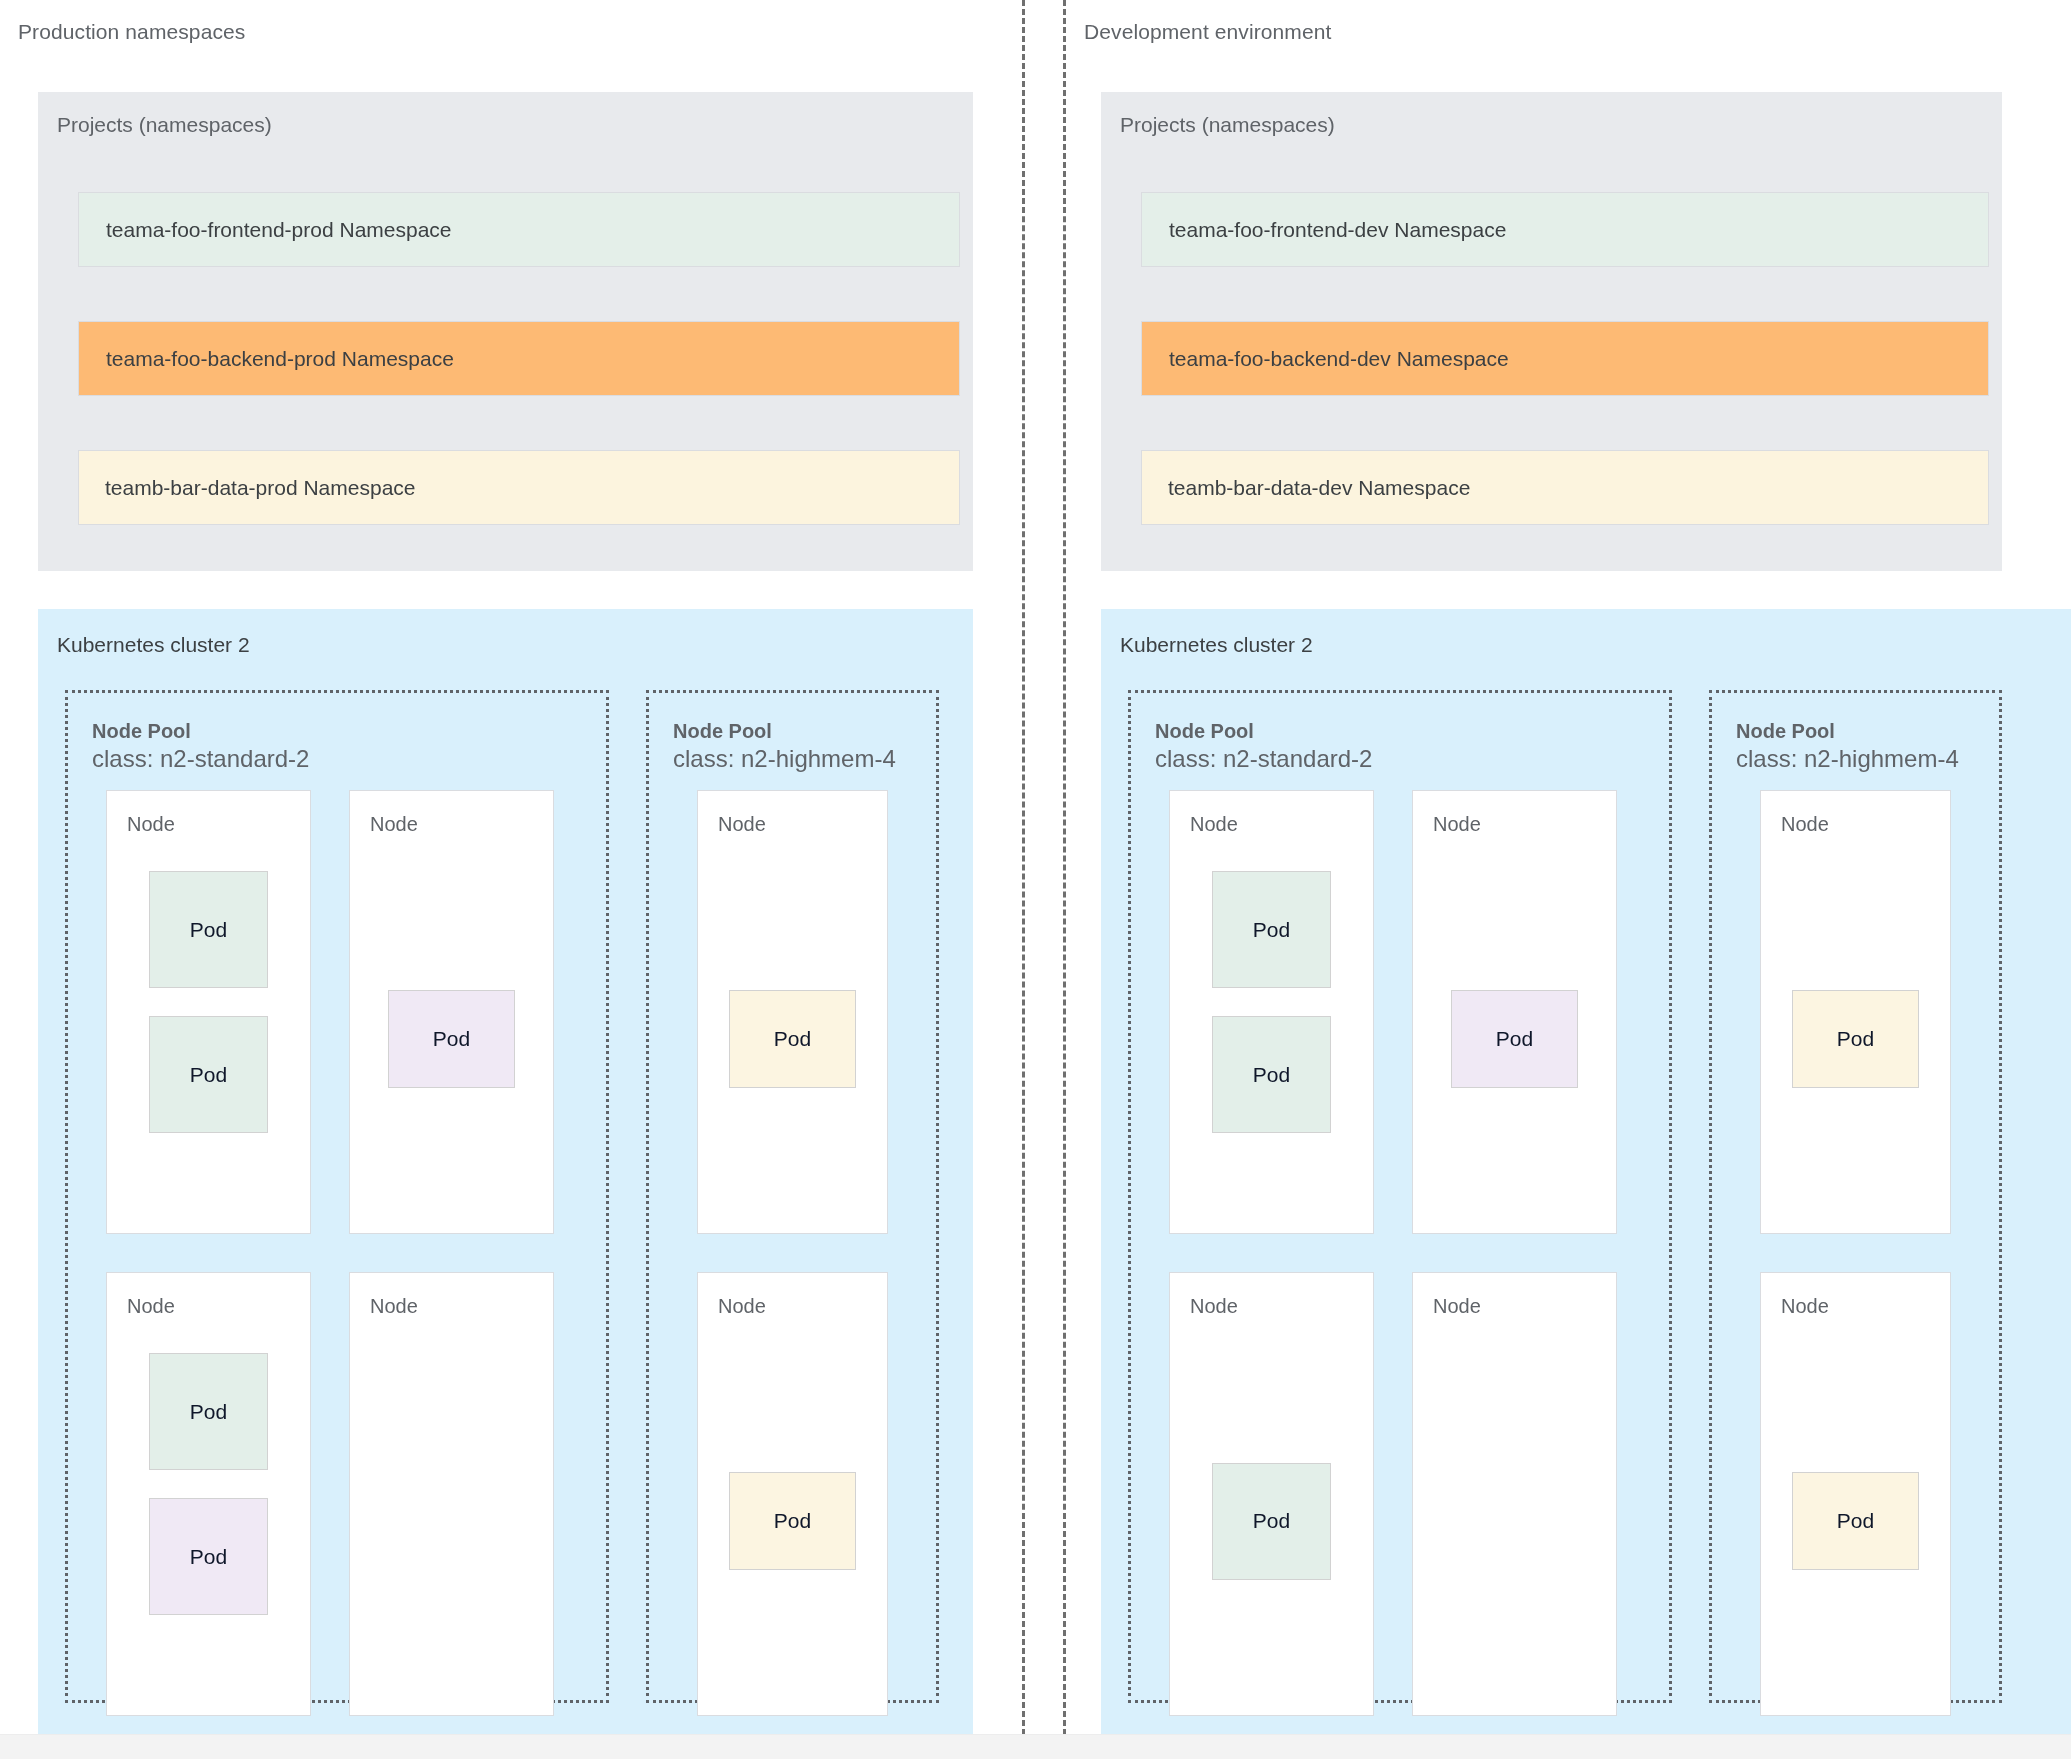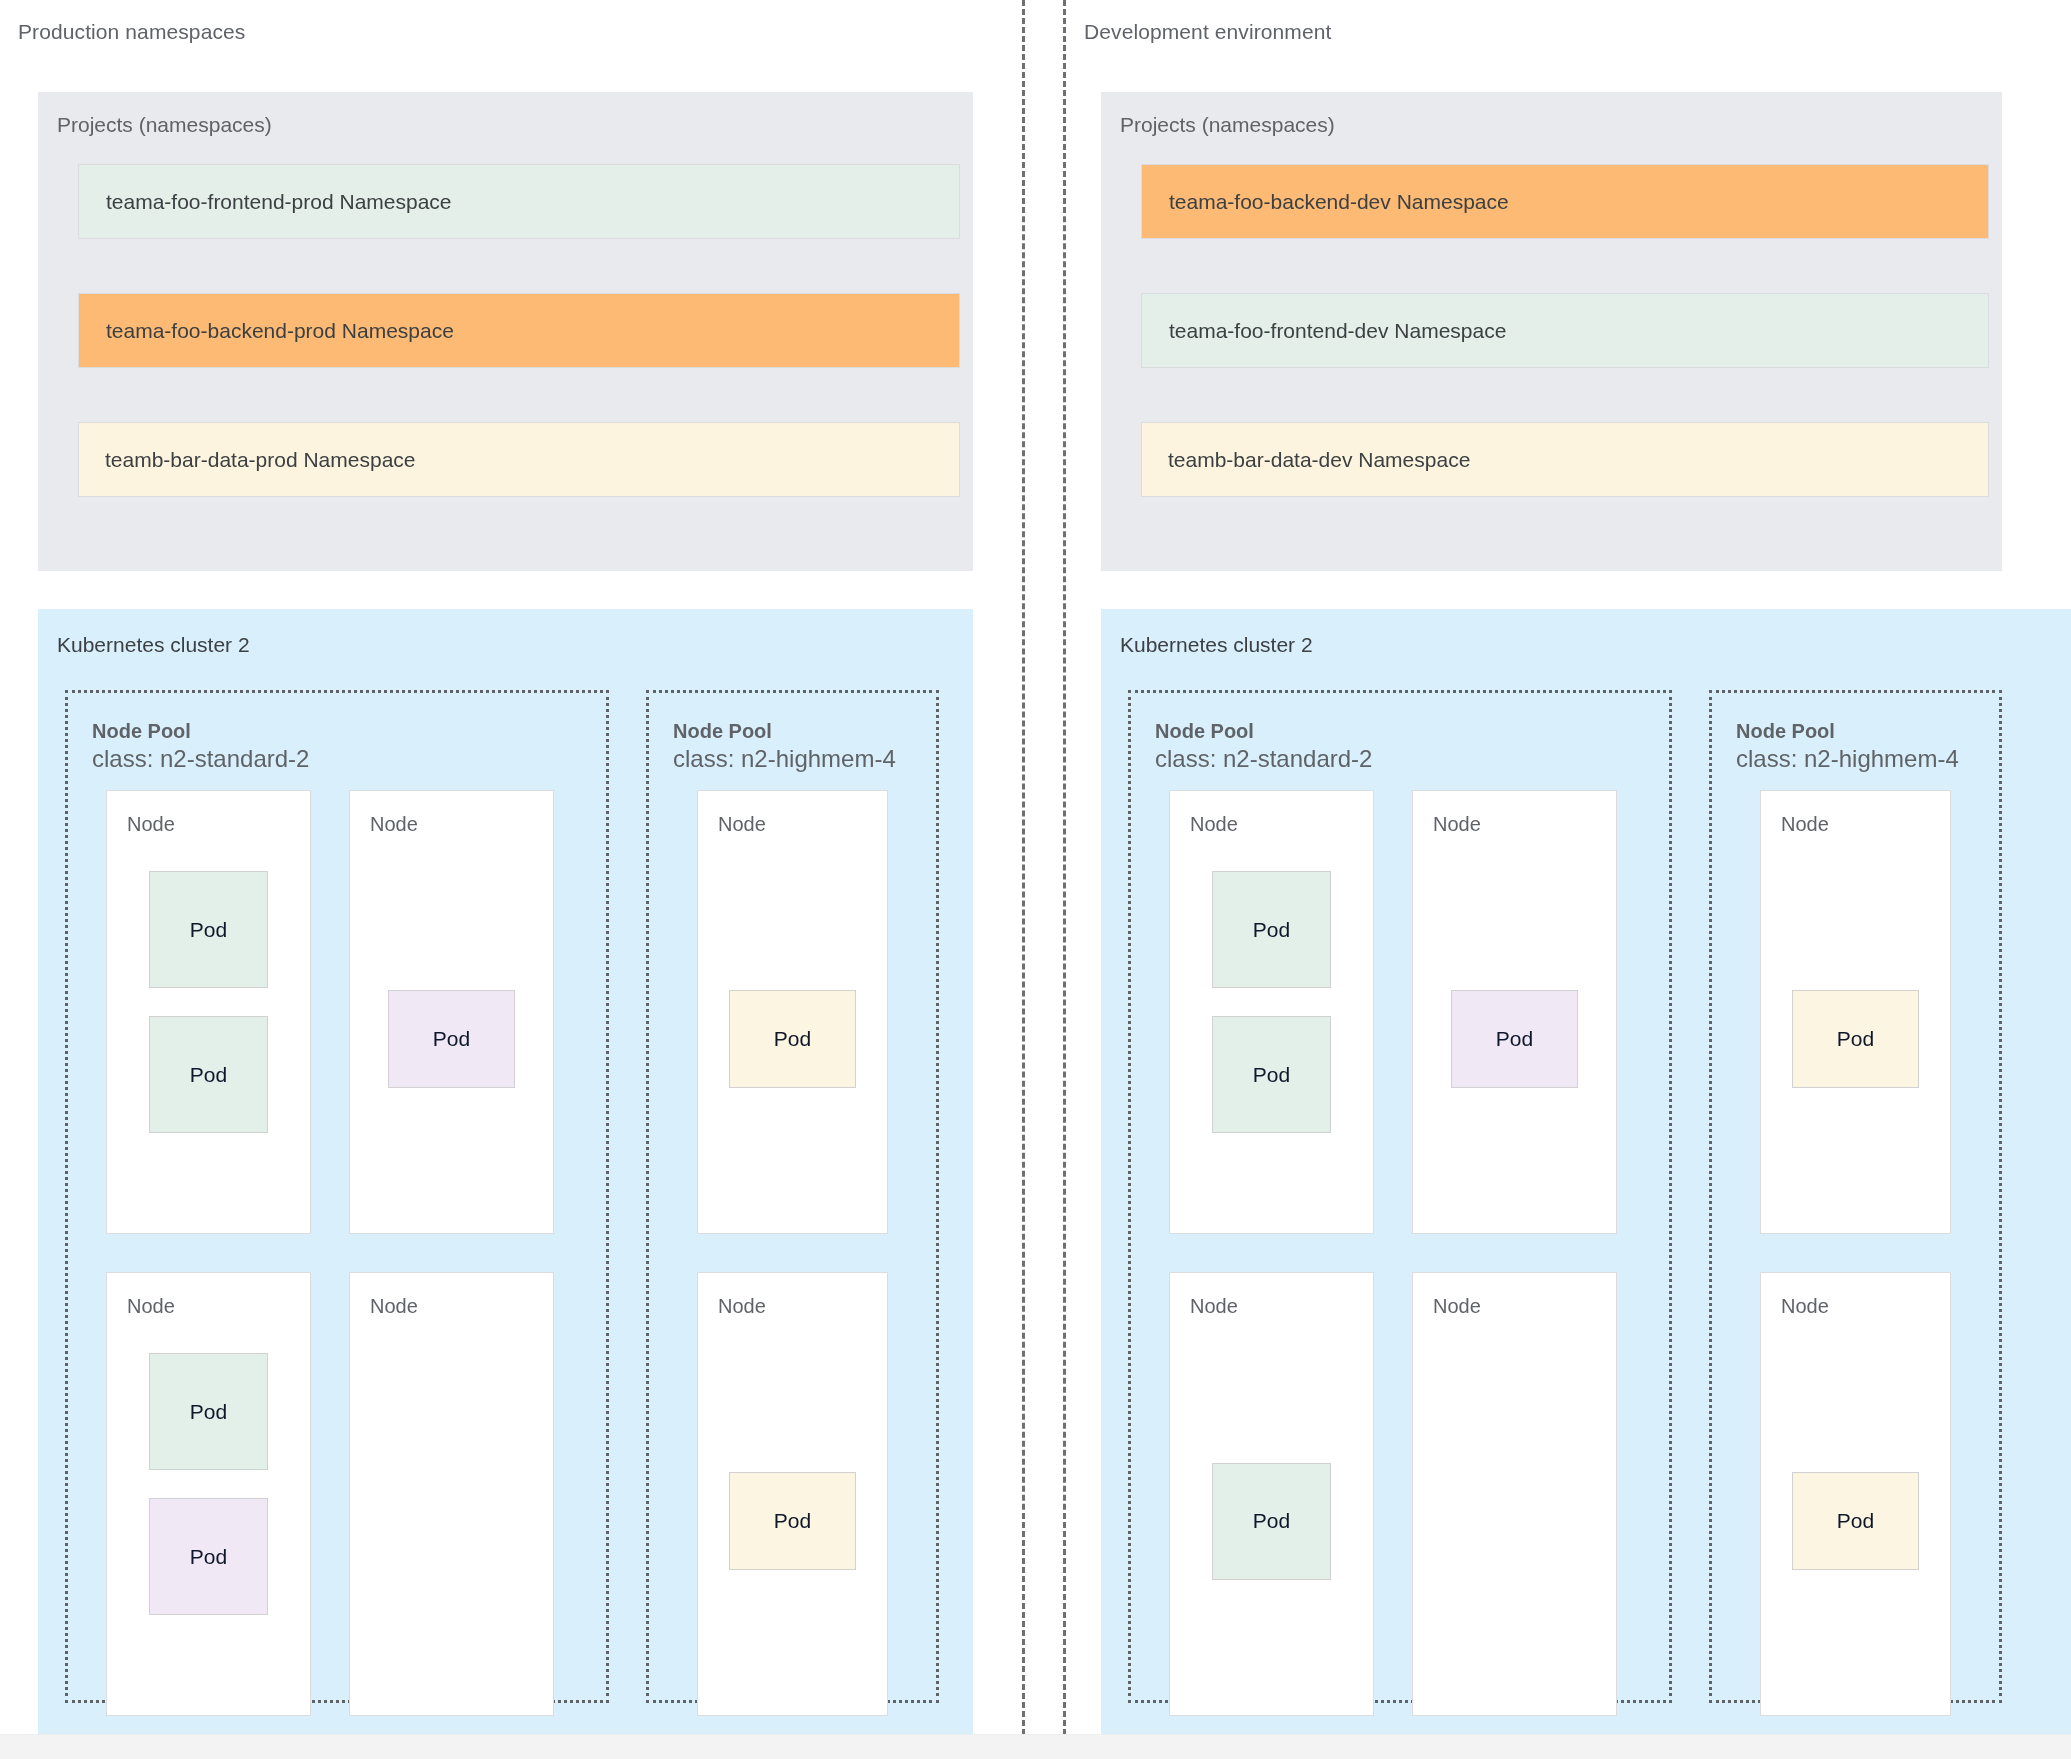--- a/index.html
+++ b/index.html
@@ -73,21 +73,21 @@
     left: 19px;
     top: 21px;
     font-size: 21px;
     color: #5f6368;
   }
 
   .ns-list {
     position: absolute;
     left: 40px;
     right: 13px;
-    top: 72px;
+    top: 100px;
   }
   .ns-box {
     box-sizing: border-box;
     height: 75px;
     border: 1px solid #dadce0;
     display: flex;
     align-items: center;
     padding-left: 27px;
     font-size: 21px;
     color: #3c4043;
@@ -310,22 +310,22 @@
   <div class="vsep a"></div>
   <div class="vsep b"></div>
 
   <div class="env dev">
 
     <div class="env-title">Development environment</div>
 
     <div class="projects-panel">
       <div class="projects-label">Projects (namespaces)</div>
       <div class="ns-list">
+        <div class="ns-box ns-green">teama-foo-frontend-dev Namespace</div>
         <div class="ns-box ns-purple">teama-foo-backend-dev Namespace</div>
-        <div class="ns-box ns-green">teama-foo-frontend-dev Namespace</div>
         <div class="ns-box ns-yellow">teamb-bar-data-dev Namespace</div>
       </div>
     </div>
 
     <div class="cluster-panel">
       <div class="cluster-title">Kubernetes cluster 2</div>
 
       <div class="pools">
 
         <div class="node-pool wide">

